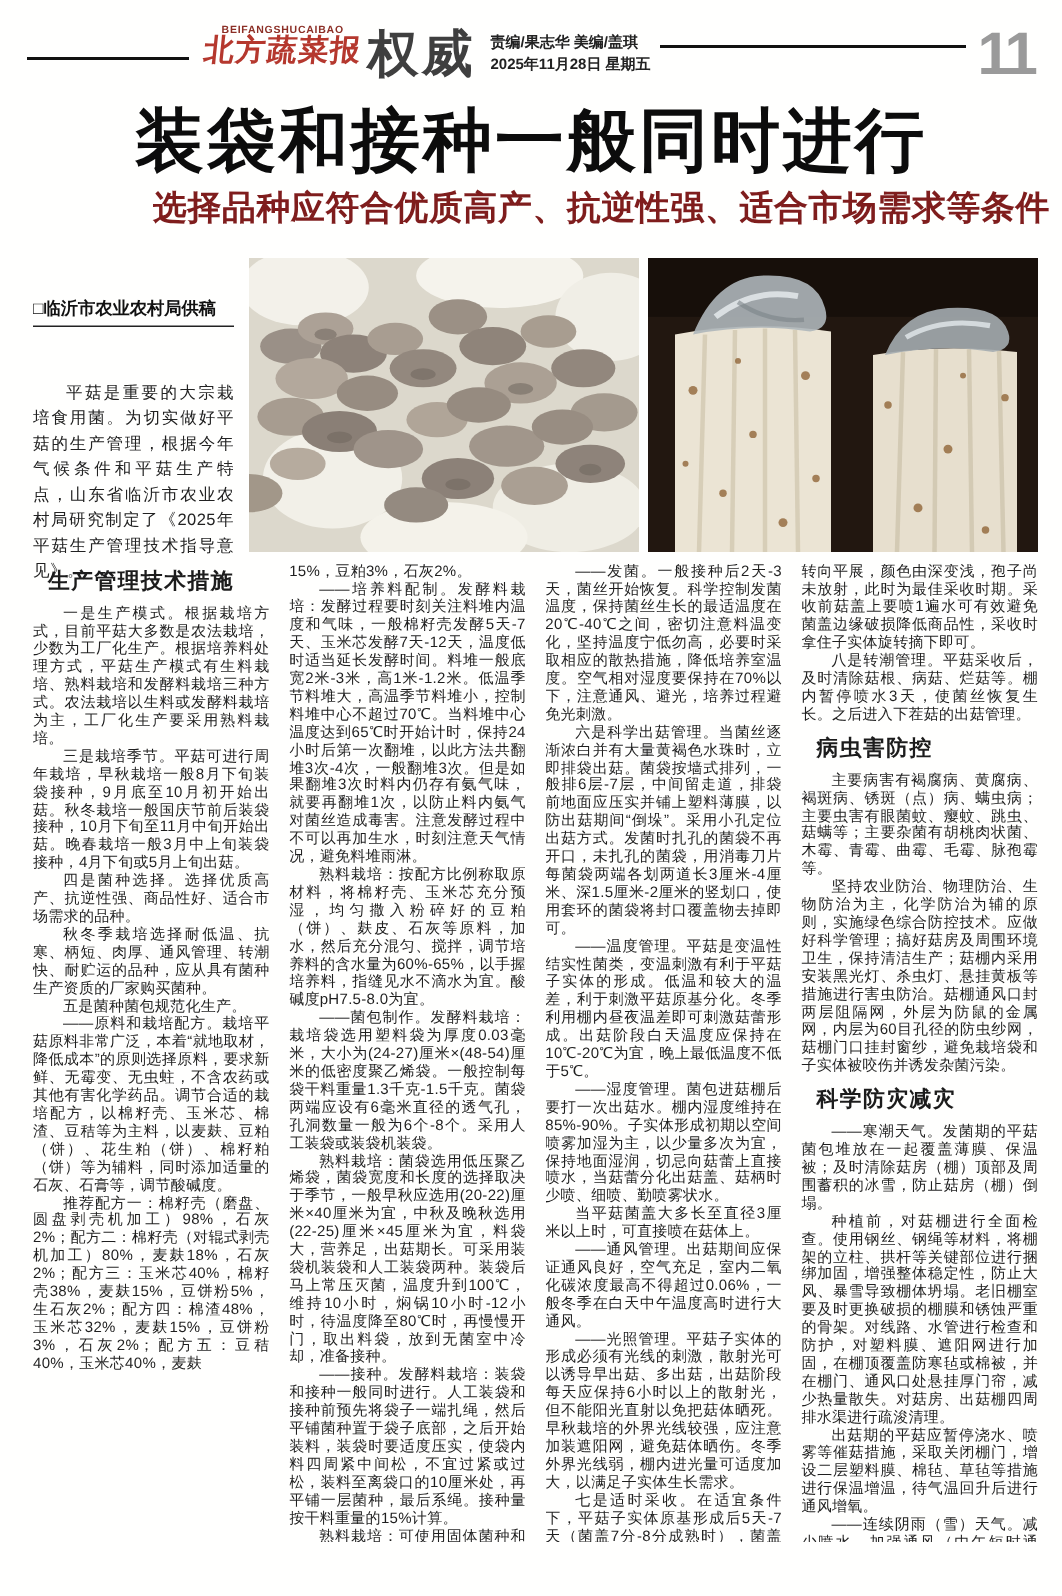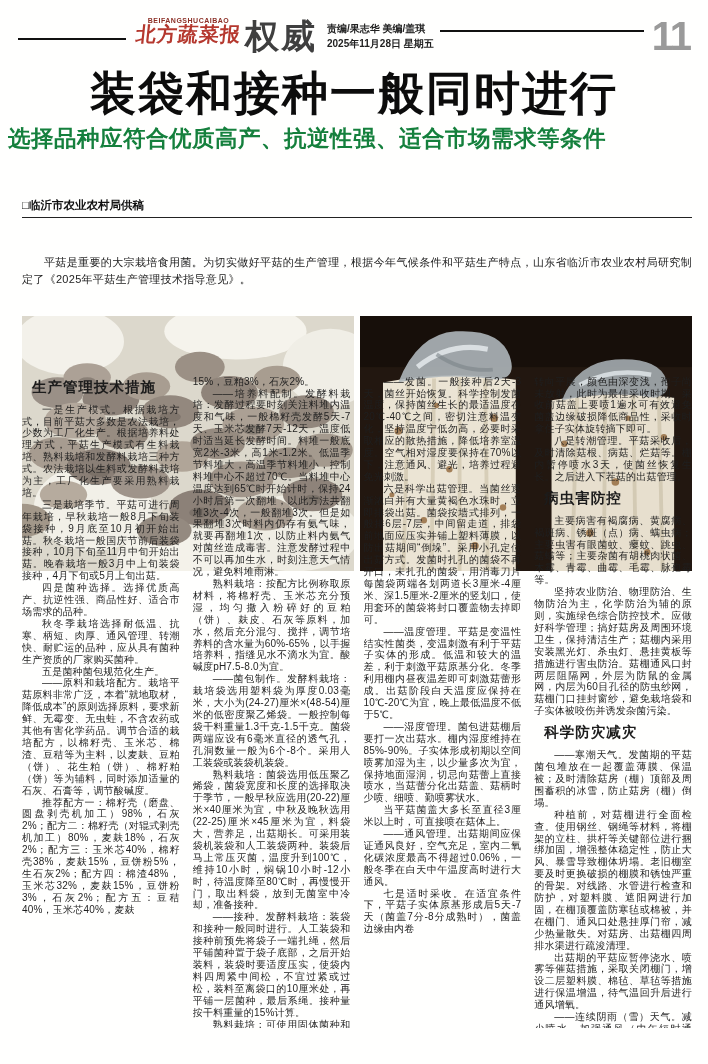--- a/index.html
+++ b/index.html
@@ -28,25 +28,25 @@
   .authority{font-size:34px;font-weight:900;color:#3f3f3f;letter-spacing:2px;line-height:.9;margin-right:10px;}
   .editor-block{font-size:10px;font-weight:bold;color:#222;line-height:1.5;white-space:nowrap;}
   .page-num{font-size:40px;font-weight:900;color:#9a9a9a;line-height:.8;letter-spacing:-2px;}
   
   .headline{
     text-align:center;font-weight:900;color:#0c0c0c;
     font-size:46px;letter-spacing:2px;line-height:1.1;
     margin:22px 10px 4px 10px;
   }
   .subhead{
-    text-align:left;font-weight:bold;color:#15803d;
+    text-align:right;font-weight:bold;color:#7f1d1d;
     font-size:22.5px;letter-spacing:.5px;margin:4px 8px 0 8px;
   }
   
-  .top-row{display:flex;gap:10px;padding:18px 16px 0 22px;height:214px;box-sizing:border-box;flex-direction:column;}
+  .top-row{display:flex;gap:10px;padding:18px 16px 0 22px;height:214px;box-sizing:border-box;}
   .intro-col{flex:0 0 134px;}
   .byline{
     font-size:11.5px;font-weight:bold;color:#111;
     border-bottom:1.5px solid #222;padding:26px 0 4px 0;white-space:nowrap;
   }
   .intro-text{
     margin-top:36px;font-size:11px;line-height:17px;text-align:justify;
     color:#222;text-indent:2em;letter-spacing:.3px;
   }
   .photos{flex:1;display:flex;gap:6px;}
@@ -214,20 +214,21 @@
         <p class="para">——接种。发酵料栽培：装袋和接种一般同时进行。人工装袋和接种前预先将袋子一端扎绳，然后平铺菌种置于袋子底部，之后开始装料，装袋时要适度压实，使袋内料四周紧中间松，不宜过紧或过松，装料至离袋口的10厘米处，再平铺一层菌种，最后系绳。接种量按干料重量的15%计算。</p>
         <p class="para">熟料栽培：可使用固体菌种和液体菌种，液体菌种接种量每袋15毫升-20毫升。</p>
       </div>
     <div class="col">
         <p class="para">——发菌。一般接种后2天-3天，菌丝开始恢复。科学控制发菌温度，保持菌丝生长的最适温度在20℃-40℃之间，密切注意料温变化，坚持温度宁低勿高，必要时采取相应的散热措施，降低培养室温度。空气相对湿度要保持在70%以下，注意通风、避光，培养过程避免光刺激。</p>
         <p class="para">六是科学出菇管理。当菌丝逐渐浓白并有大量黄褐色水珠时，立即排袋出菇。菌袋按墙式排列，一般排6层-7层，中间留走道，排袋前地面应压实并铺上塑料薄膜，以防出菇期间“倒垛”。采用小孔定位出菇方式。发菌时扎孔的菌袋不再开口，未扎孔的菌袋，用消毒刀片每菌袋两端各划两道长3厘米-4厘米、深1.5厘米-2厘米的竖划口，使用套环的菌袋将封口覆盖物去掉即可。</p>
         <p class="para">——温度管理。平菇是变温性结实性菌类，变温刺激有利于平菇子实体的形成。低温和较大的温差，利于刺激平菇原基分化。冬季利用棚内昼夜温差即可刺激菇蕾形成。出菇阶段白天温度应保持在10℃-20℃为宜，晚上最低温度不低于5℃。</p>
         <p class="para">——湿度管理。菌包进菇棚后要打一次出菇水。棚内湿度维持在85%-90%。子实体形成初期以空间喷雾加湿为主，以少量多次为宜，保持地面湿润，切忌向菇蕾上直接喷水，当菇蕾分化出菇盖、菇柄时少喷、细喷、勤喷雾状水。</p>
         <p class="para">当平菇菌盖大多长至直径3厘米以上时，可直接喷在菇体上。</p>
         <p class="para">——通风管理。出菇期间应保证通风良好，空气充足，室内二氧化碳浓度最高不得超过0.06%，一般冬季在白天中午温度高时进行大通风。</p>
+        <p class="para">——光照管理。平菇子实体的形成必须有光线的刺激，散射光可以诱导早出菇、多出菇，出菇阶段每天应保持6小时以上的散射光，但不能阳光直射以免把菇体晒死。早秋栽培的外界光线较强，应注意加装遮阳网，避免菇体晒伤。冬季外界光线弱，棚内进光量可适度加大，以满足子实体生长需求。</p>
         <p class="para">七是适时采收。在适宜条件下，平菇子实体原基形成后5天-7天（菌盖7分-8分成熟时），菌盖边缘由内卷</p>
       </div>
     <div class="col">
         <p class="para no-indent">转向平展，颜色由深变浅，孢子尚未放射，此时为最佳采收时期。采收前菇盖上要喷1遍水可有效避免菌盖边缘破损降低商品性，采收时拿住子实体旋转摘下即可。</p>
         <p class="para">八是转潮管理。平菇采收后，及时清除菇根、病菇、烂菇等。棚内暂停喷水3天，使菌丝恢复生长。之后进入下茬菇的出菇管理。</p>
         <h3 class="sec-head">病虫害防控</h3>
         <p class="para">主要病害有褐腐病、黄腐病、褐斑病、锈斑（点）病、螨虫病；主要虫害有眼菌蚊、瘿蚊、跳虫、菇螨等；主要杂菌有胡桃肉状菌、木霉、青霉、曲霉、毛霉、脉孢霉等。</p>
         <p class="para">坚持农业防治、物理防治、生物防治为主，化学防治为辅的原则，实施绿色综合防控技术。应做好科学管理；搞好菇房及周围环境卫生，保持清洁生产；菇棚内采用安装黑光灯、杀虫灯、悬挂黄板等措施进行害虫防治。菇棚通风口封两层阻隔网，外层为防鼠的金属网，内层为60目孔径的防虫纱网，菇棚门口挂封窗纱，避免栽培袋和子实体被咬伤并诱发杂菌污染。</p>
         <h3 class="sec-head">科学防灾减灾</h3>
         <p class="para">——寒潮天气。发菌期的平菇菌包堆放在一起覆盖薄膜、保温被；及时清除菇房（棚）顶部及周围蓄积的冰雪，防止菇房（棚）倒塌。</p>

